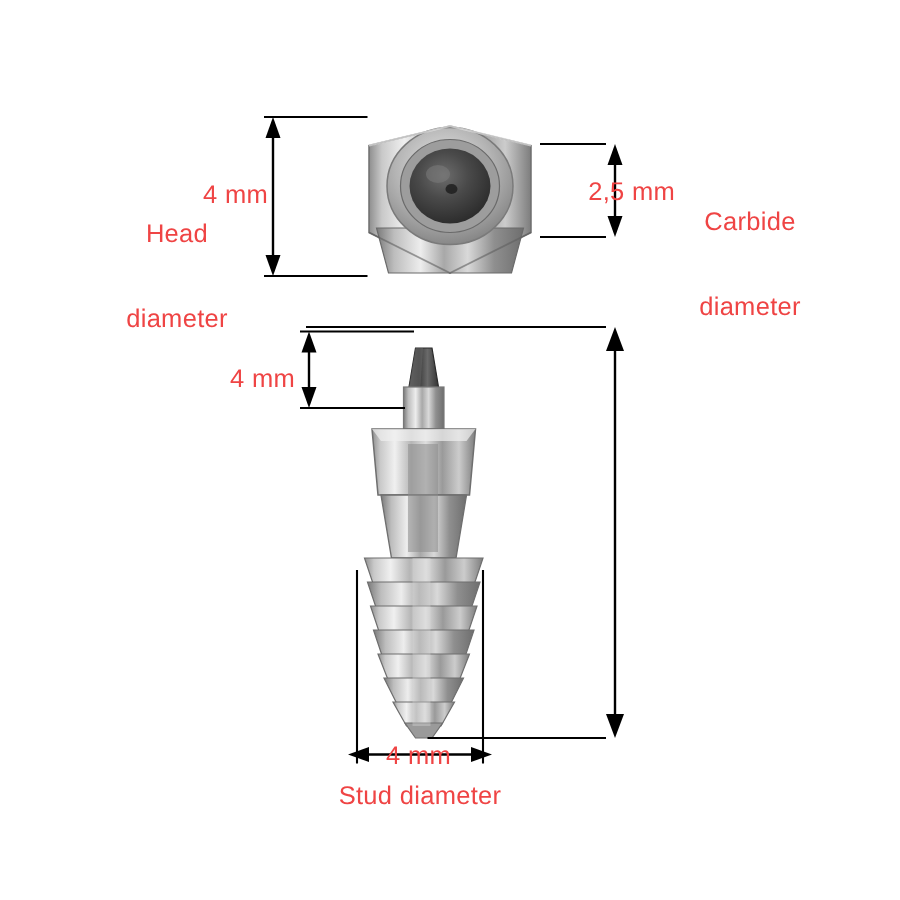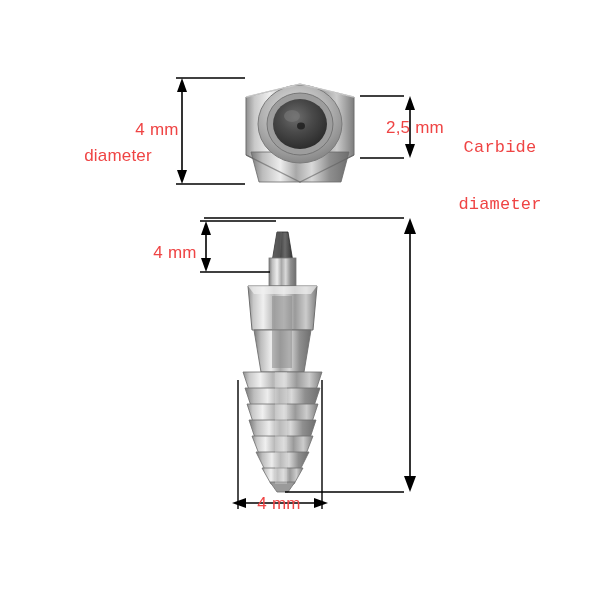--- a/index.html
+++ b/index.html
@@ -24,21 +24,21 @@
   }
   .label {
     position: absolute;
     font-size: 17px;
     line-height: 19px;
     color: #ef4444;
     white-space: pre;
     text-align: center;
     letter-spacing: 0.2px;
   }
-  .label.right { text-align: center; }
+  .label.right { text-align: right; }
   .label.center { text-align: center; }
   svg { position: absolute; left: 0; top: 0; }
   .dim { stroke: #000; stroke-width: 1.6; fill: none; }
   .dimthin { stroke: #000; stroke-width: 1.4; fill: none; }
   .arrowhead { fill: #000; }
 </style>
 </head>
 <body>
 
 <div id="diagram-root">
@@ -165,32 +165,34 @@
     <g>
       <line class="dim" x1="238" y1="503" x2="322" y2="503"></line>
       <polygon class="arrowhead" points="232,503 246,498 246,508"></polygon>
       <polygon class="arrowhead" points="328,503 314,498 314,508"></polygon>
       <line class="dimthin" x1="238" y1="380" x2="238" y2="509"></line>
       <line class="dimthin" x1="322" y1="380" x2="322" y2="509"></line>
     </g>
   </svg>
 
   <div class="label center" style="left:58px; top:108px; width:120px;">
+    <div>Head</div>
     <div>diameter</div>
   </div>
 
   <div class="label center" style="left:134px; top:120px; width:46px;">4 mm</div>
 
-  <div class="label center" style="left:440px; top:100px; width:120px;font-family:Liberation Mono, monospace;">
+  <div class="label center" style="left:440px; top:100px; width:120px;">
     <div>Carbide</div>
     <div>diameter</div>
   </div>
 
   <div class="label right" style="left:380px; top:118px; width:70px;">2,5 mm</div>
 
   <div class="label center" style="left:150px; top:243px; width:50px;">4 mm</div>
 
 
 
   <div class="label center" style="left:252px; top:494px; width:54px;">4 mm</div>
 
+  <div class="label center" style="left:215px; top:521px; width:130px;">Stud diameter</div>
 
 </div>
 
 </body></html>

